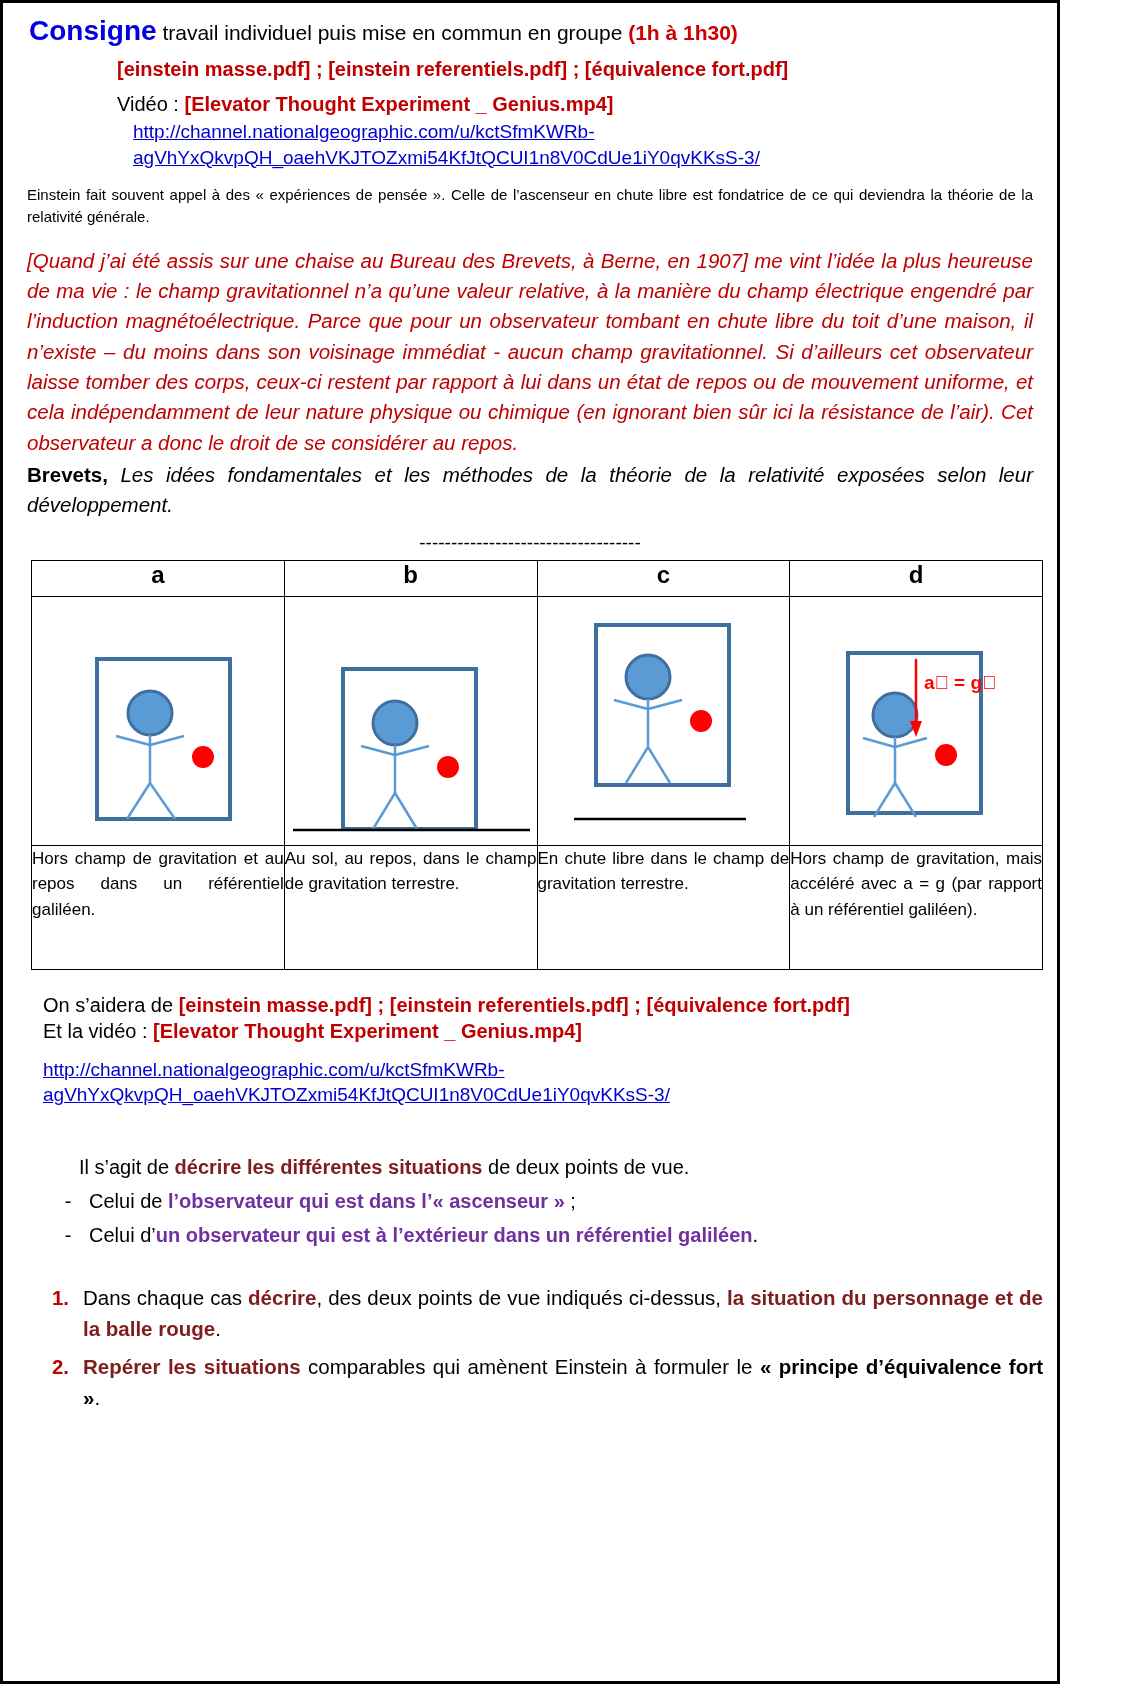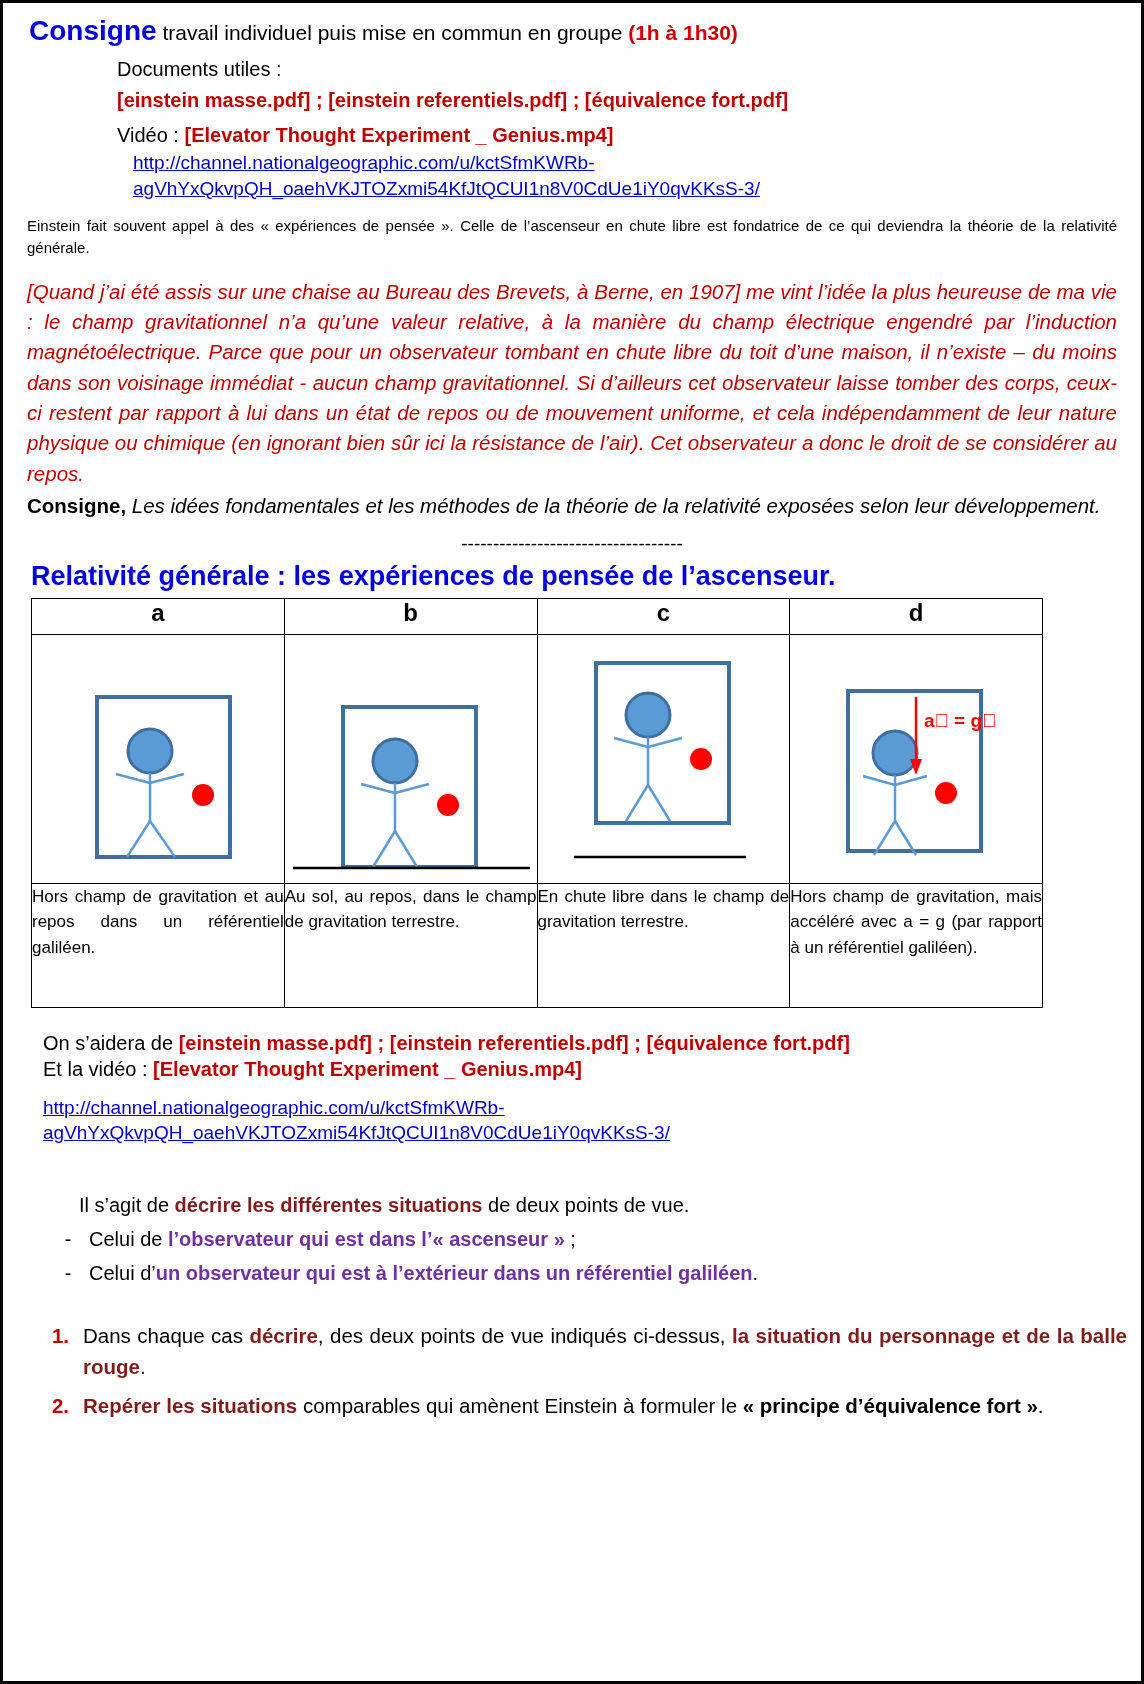--- a/index.html
+++ b/index.html
@@ -5,21 +5,21 @@
   * { box-sizing: border-box; }
   html, body { margin: 0; padding: 0; }
   body {
     width: 1144px;
     min-height: 1684px;
     background: #ffffff;
     font-family: "Liberation Sans", sans-serif;
     color: #000000;
   }
   .page {
-    width: 1144px;
+    width: 1060px;
     min-height: 1684px;
     border: 3px solid #000000;
     padding: 6px 14px 10px 14px;
     position: relative;
   }
 
   
   .consigne-line {
     font-size: 21px;
     margin: 4px 0 0 12px;
@@ -149,39 +149,37 @@
 </head>
 <body>
 
 <div class="page">
 
   <div class="consigne-line">
     <span class="consigne-word">Consigne</span><span class="consigne-mid"> travail individuel puis mise en commun en groupe </span><span class="consigne-time">(1h à 1h30)</span>
   </div>
 
   <div class="docs-block">
-    <div class="docs-label">Documents utiles :</div>
     <div class="docs-files">[einstein masse.pdf] ; [einstein referentiels.pdf] ; [équivalence fort.pdf]</div>
     <div class="video-line">
       <span>Vidéo : </span><span class="vid">[Elevator Thought Experiment _ Genius.mp4]</span>
     </div>
     <a class="url">http://channel.nationalgeographic.com/u/kctSfmKWRb-</a>
     <a class="url">agVhYxQkvpQH_oaehVKJTOZxmi54KfJtQCUI1n8V0CdUe1iY0qvKKsS-3/</a>
   </div>
 
   <div class="para">Einstein fait souvent appel à des « expériences de pensée ». Celle de l’ascenseur en chute libre est fondatrice de ce qui deviendra la théorie de la relativité générale.</div>
 
   <div class="quote">[Quand j’ai été assis sur une chaise au Bureau des Brevets, à Berne, en 1907] me vint l’idée la plus heureuse de ma vie : le champ gravitationnel n’a qu’une valeur relative, à la manière du champ électrique engendré par l’induction magnétoélectrique. Parce que pour un observateur tombant en chute libre du toit d’une maison, il n’existe – du moins dans son voisinage immédiat - aucun champ gravitationnel. Si d’ailleurs cet observateur laisse tomber des corps, ceux-ci restent par rapport à lui dans un état de repos ou de mouvement uniforme, et cela indépendamment de leur nature physique ou chimique (en ignorant bien sûr ici la résistance de l’air). Cet observateur a donc le droit de se considérer au repos.</div>
   <div class="attrib">
-    <span class="who">Consigne,</span><span class="title"> Les idées fondamentales et les méthodes de la théorie de la relativité exposées selon leur développement.</span>
+    <span class="who">Brevets,</span><span class="title"> Les idées fondamentales et les méthodes de la théorie de la relativité exposées selon leur développement.</span>
   </div>
 
   <div class="divider">-----------------------------------</div>
 
-  <div class="blue-head">Relativité générale : les expériences de pensée de l’ascenseur.</div>
 
   <table class="figs">
     <tbody>
         <tr>
       <td class="hdr">a</td>
       <td class="hdr">b</td>
       <td class="hdr">c</td>
       <td class="hdr">d</td>
     </tr>
     <tr>

